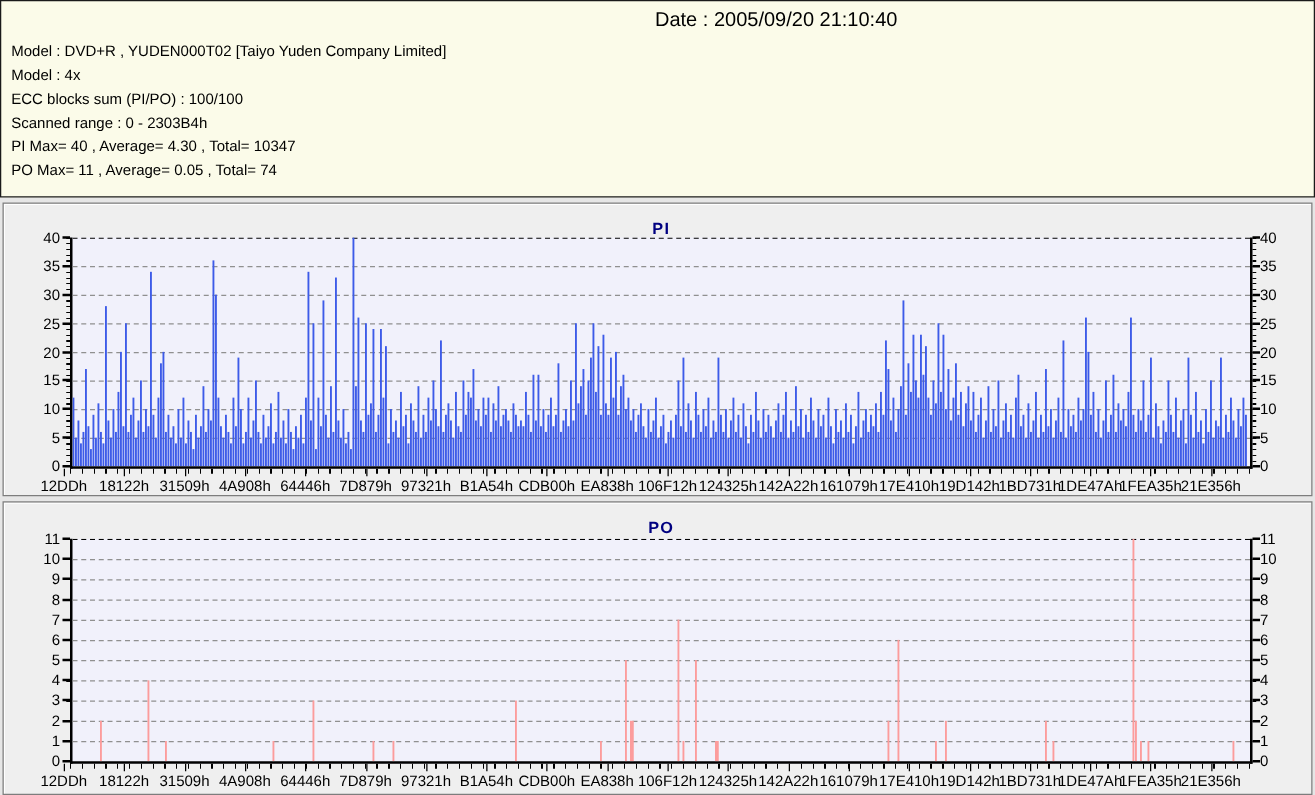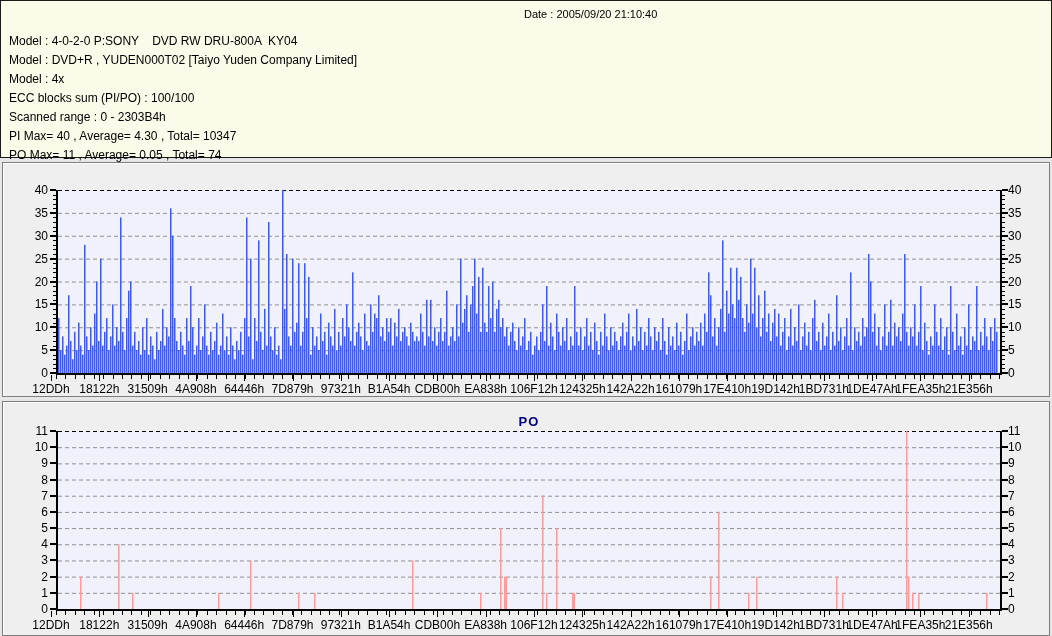--- a/index.html
+++ b/index.html
@@ -15,21 +15,21 @@
     width:1052px;height:158px;
     background:#fbfbe9;border:1px solid #1a1a1a;
   }
   .report-title{
     position:absolute;left:8px;top:6px;
     font-size:13px;font-weight:bold;text-decoration:underline;
     white-space:pre;
   }
   .report-date{
     position:absolute;left:523px;top:7px;
-    font-size:11px;white-space:pre;
+    font-size:16px;white-space:pre;
   }
   .info-lines{position:absolute;left:8px;top:31px;}
   .info-line{
     font-size:12px;line-height:19px;white-space:pre;
   }
   
   .chart-panel{
     position:relative;box-sizing:border-box;
     width:1048px;height:235px;margin:4px 2px 0 2px;
     background:#efefef;
@@ -59,31 +59,31 @@
   .xlabel{transform:translateX(-50%);}
   .ytick,.xtick{position:absolute;background:#000;}
   .minor-strip{position:absolute;pointer-events:none;}
 </style>
 </head>
 <body>
 
 <div class="report-header">
   <div class="report-date">Date : 2005/09/20 21:10:40</div>
   <div class="info-lines">
-    <div class="info-line">Model : 4-0-2-0 P:SONY    DVD RW DRU-800A  KY04</div>
     <div class="info-line">Model : DVD+R , YUDEN000T02 [Taiyo Yuden Company Limited]</div>
     <div class="info-line">Model : 4x</div>
     <div class="info-line">ECC blocks sum (PI/PO) : 100/100</div>
     <div class="info-line">Scanned range : 0 - 2303B4h</div>
     <div class="info-line">PI Max= 40 , Average= 4.30 , Total= 10347</div>
     <div class="info-line">PO Max= 11 , Average= 0.05 , Total= 74</div>
   </div>
 </div>
 
 <section class="chart-panel">
+  <div class="chart-title">PI</div>
   <div class="plot-wrap" id="pi-plot">
       <svg viewBox="0 0 942 183" preserveAspectRatio="none">
         <line x1="0" x2="942" y1="160.625" y2="160.625" stroke="#909090" stroke-width="1" stroke-dasharray="4 3"></line>
         <line x1="0" x2="942" y1="137.75" y2="137.75" stroke="#909090" stroke-width="1" stroke-dasharray="4 3"></line>
         <line x1="0" x2="942" y1="114.875" y2="114.875" stroke="#909090" stroke-width="1" stroke-dasharray="4 3"></line>
         <line x1="0" x2="942" y1="92" y2="92" stroke="#909090" stroke-width="1" stroke-dasharray="4 3"></line>
         <line x1="0" x2="942" y1="69.125" y2="69.125" stroke="#909090" stroke-width="1" stroke-dasharray="4 3"></line>
         <line x1="0" x2="942" y1="46.25" y2="46.25" stroke="#909090" stroke-width="1" stroke-dasharray="4 3"></line>
         <line x1="0" x2="942" y1="23.375" y2="23.375" stroke="#909090" stroke-width="1" stroke-dasharray="4 3"></line>
         <line x1="0" x2="942" y1="0.5" y2="0.5" stroke="#000000" stroke-width="1" stroke-dasharray="4 3"></line>

